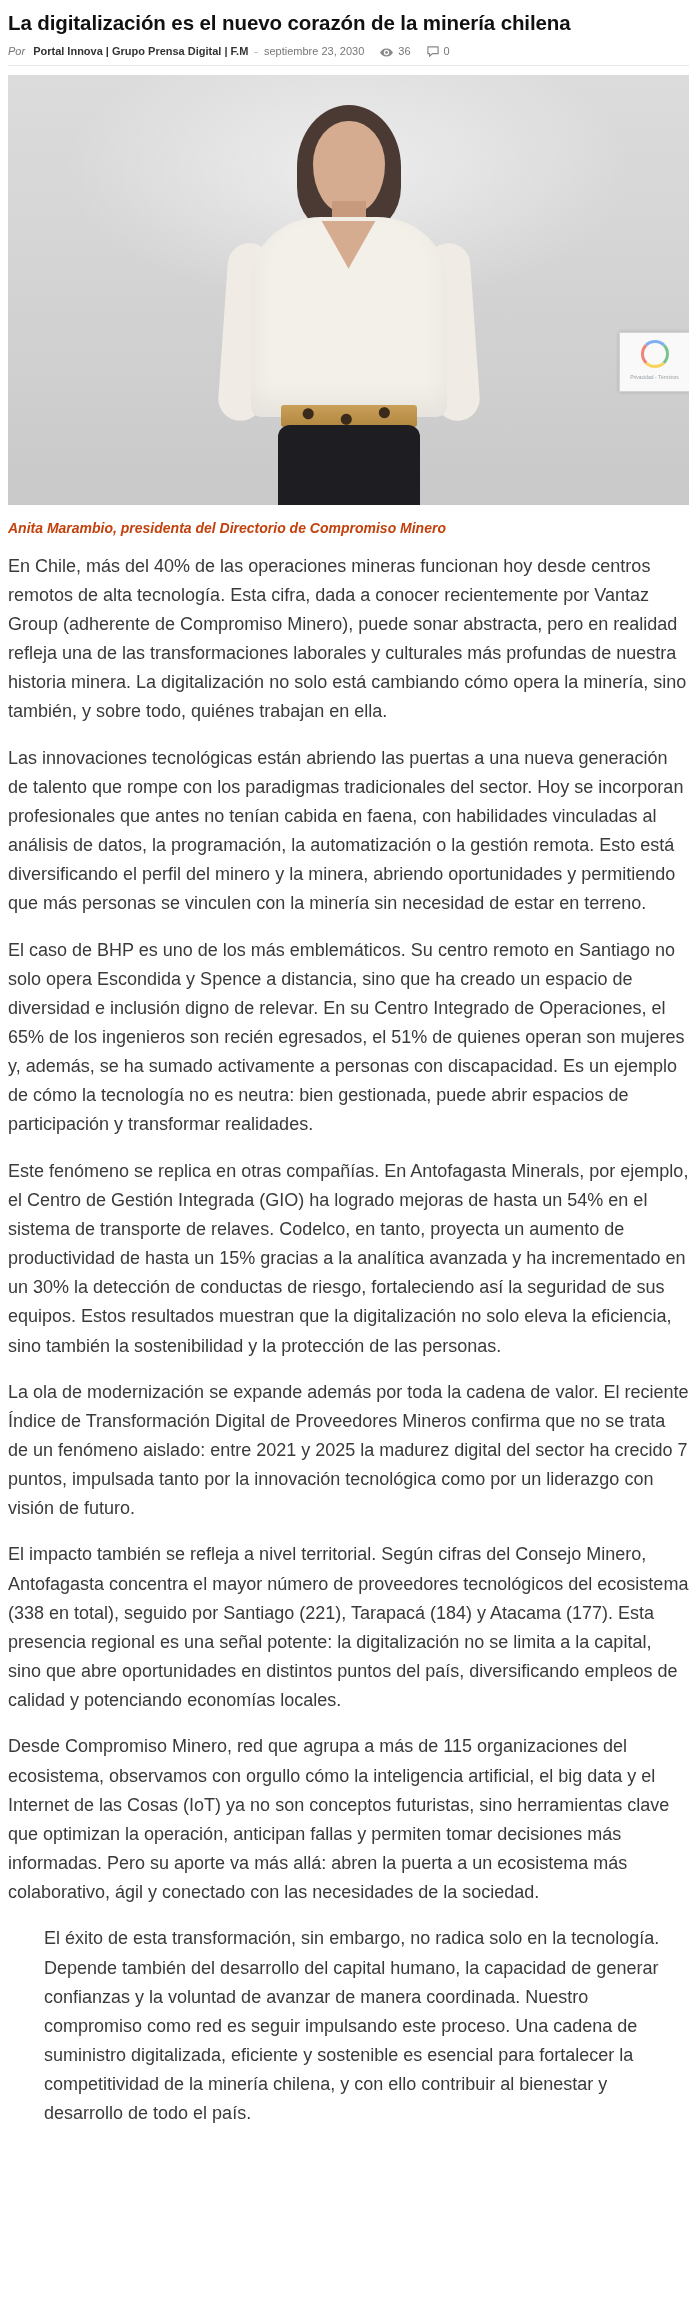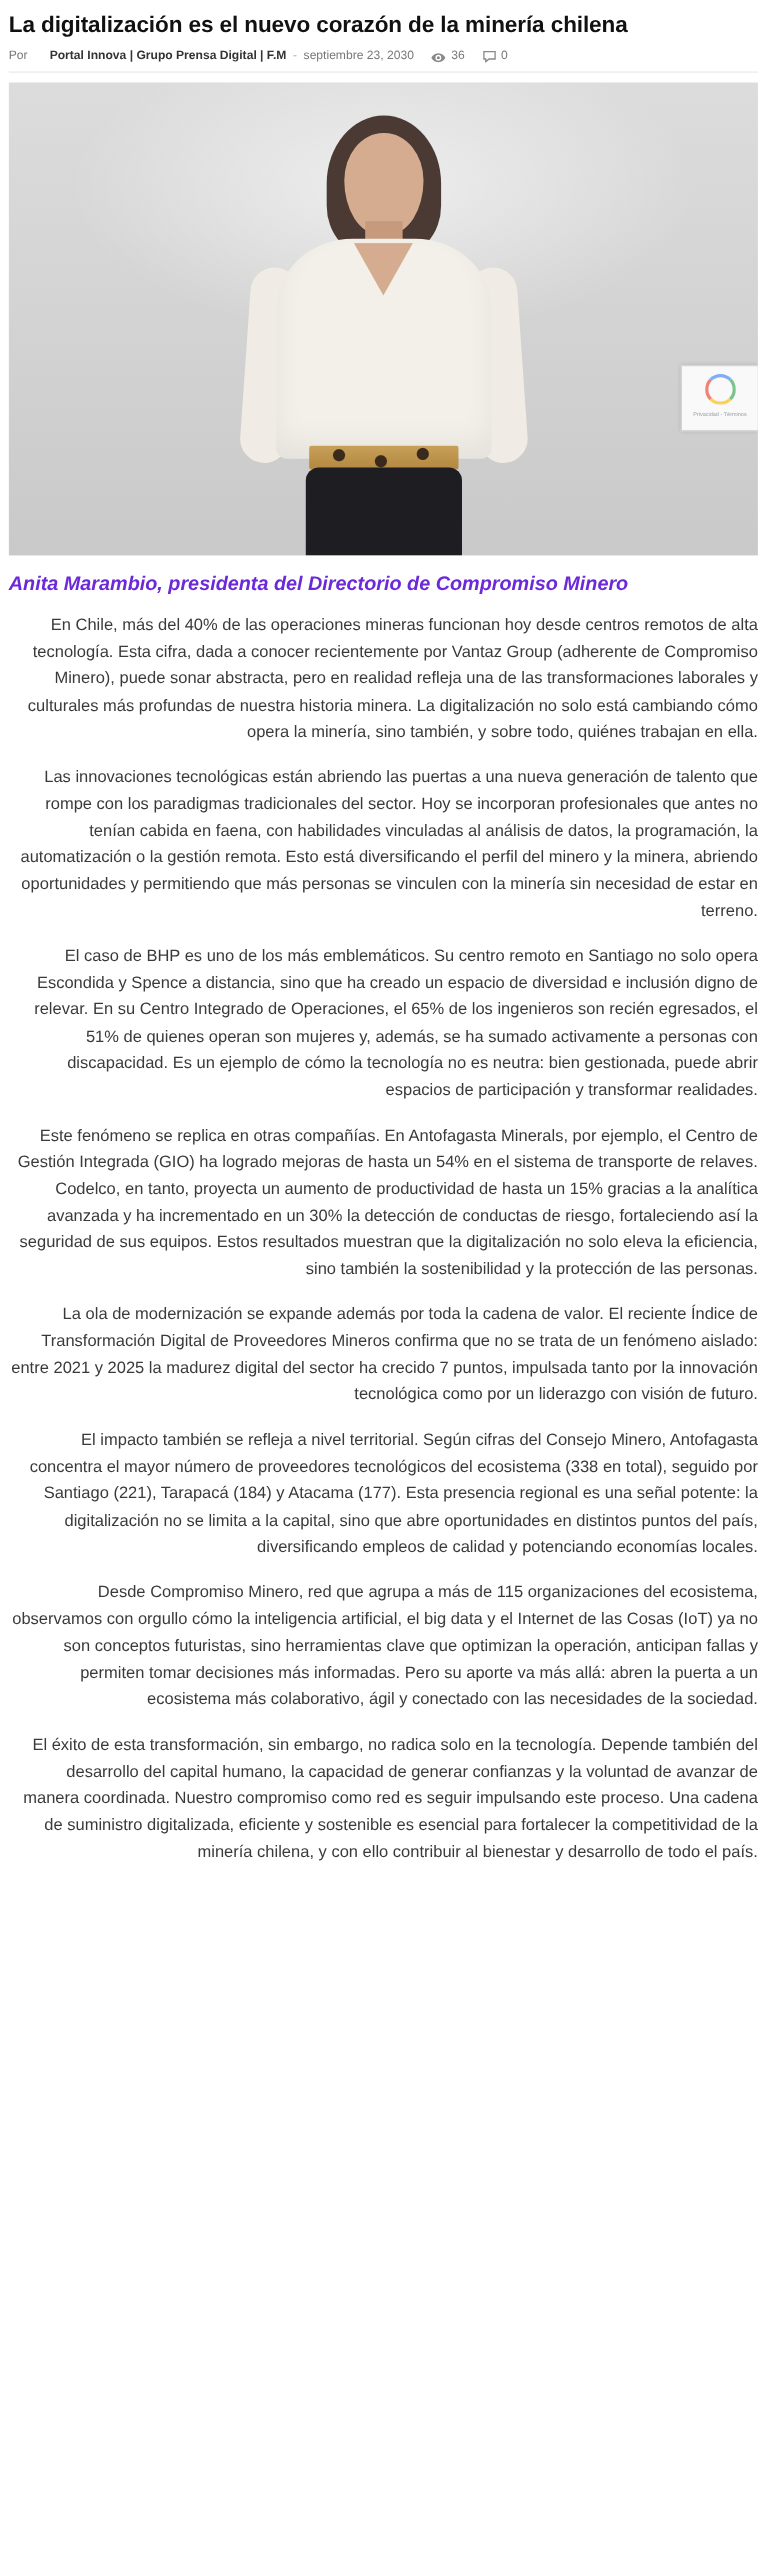--- a/index.html
+++ b/index.html
@@ -32,21 +32,22 @@
     flex-wrap: wrap;
     gap: 0;
     font-size: 11px;
     color: #777777;
     padding-bottom: 8px;
     border-bottom: 1px solid #e7e7e7;
     margin-bottom: 0;
   }
   .meta-by {
     color: #777777;
-    margin-right: 20px;
+    margin-right: 8px;
+    font-style: italic;
   }
   .meta-authors {
     color: #333333;
     font-weight: bold;
     text-decoration: none;
     text-align: center;
   }
   .meta-sep {
     color: #aaaaaa;
     margin: 0 6px;
@@ -203,34 +204,34 @@
     border-left-color: #ea4335;
     opacity: 0.65;
   }
   .recaptcha-text {
     font-size: 5px;
     color: #9aa0a6;
     margin-top: 6px;
     white-space: nowrap;
   }
   .caption {
-    font-size: 18px;
+    font-size: 14px;
     font-weight: bold;
     font-style: italic;
-    color: #6d28d9;
+    color: #c2410c;
     margin: 15px 0 16px 0;
   }
   .body-text p {
-    font-size: 15px;
+    font-size: 18px;
     line-height: 1.62;
     color: #3a3a3a;
     margin: 0 0 17px 0;
-    text-align: right;
-  }
-  .body-text p:last-child { margin-bottom: 0; }
+    text-align: left;
+  }
+  .body-text p:last-child { margin-bottom: 0; margin-left: 36px; }
 </style>
 </head>
 <body>
 
 <div class="page">
 
   <h1 class="article-title">La digitalización es el nuevo corazón de la minería chilena</h1>
 
   <div class="meta-bar">
     <span class="meta-by">Por</span>

